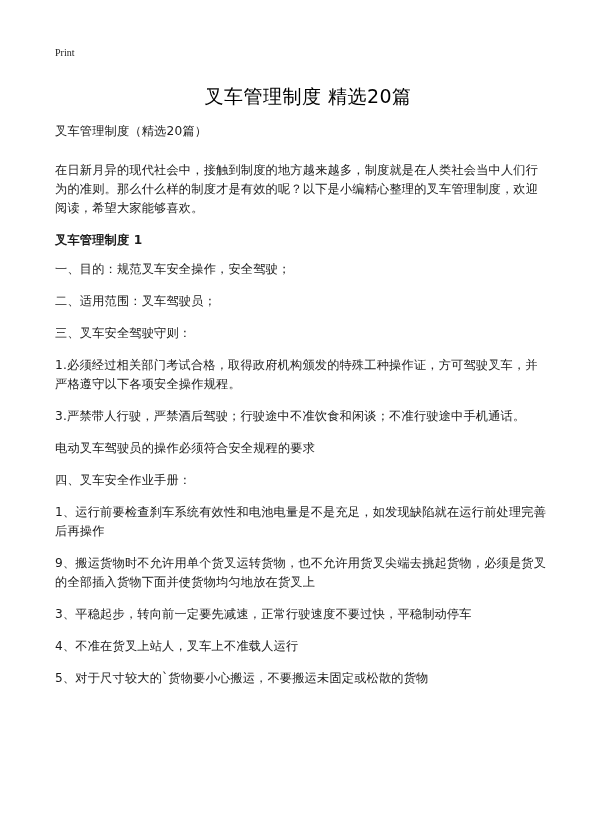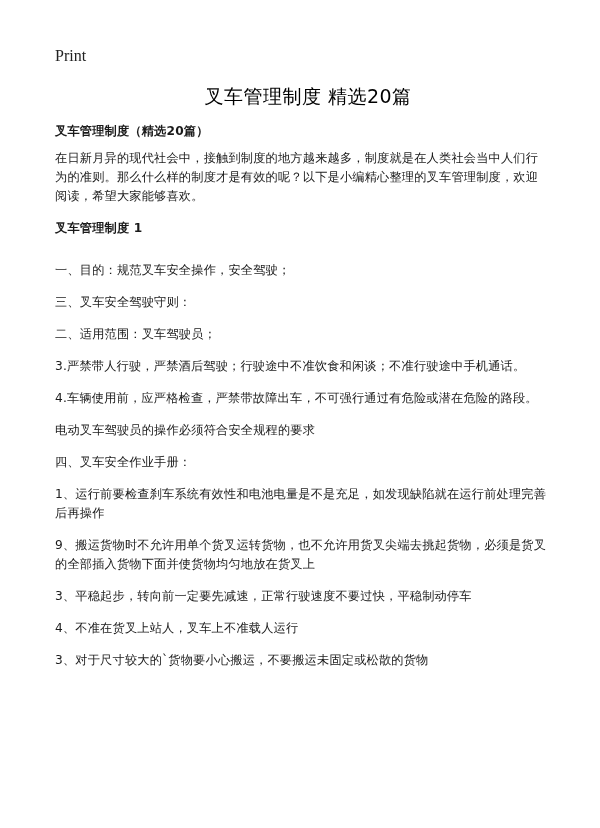--- a/index.html
+++ b/index.html
@@ -4,51 +4,51 @@
 <style>
   html, body { margin: 0; padding: 0; background: #ffffff; }
   body {
     width: 600px; height: 828px; overflow: hidden; position: relative;
     font-family: "DejaVu Sans", "Liberation Sans", sans-serif;
     color: #111;
   }
   .print {
     position: absolute; left: 55px; top: 47px;
     font-family: "Liberation Serif", "DejaVu Serif", serif;
-    font-size: 16px; color: #222;
+    font-size: 10px; color: #222;
   }
   .title {
     position: absolute; left: 8px; width: 600px; top: 84px;
     text-align: center; font-size: 19px; letter-spacing: 0.5px; color: #000;
   }
   .content { position: absolute; left: 55px; width: 495px; top: 122px; }
   .p {
     font-size: 12.2px; line-height: 19px; margin: 0 0 13px 0; color: #1a1a1a;
     letter-spacing: 0.2px;
   }
-  .subtitle { margin-bottom: 8px; font-weight: bold; }
+  .subtitle { margin-bottom: 20px; }
   .intro { }
-  .h { font-weight: bold; margin-bottom: 23px; }
+  .h { font-weight: bold; margin-bottom: 10px; }
 </style>
 </head>
 <body>
 
 <div class="print">Print</div>
 
 <div class="title">叉车管理制度 精选20篇</div>
 
 <div class="content">
   <p class="p subtitle">叉车管理制度（精选20篇）</p>
   <p class="p intro">在日新月异的现代社会中，接触到制度的地方越来越多，制度就是在人类社会当中人们行为的准则。那么什么样的制度才是有效的呢？以下是小编精心整理的叉车管理制度，欢迎阅读，希望大家能够喜欢。</p>
   <p class="p h">叉车管理制度 1</p>
   <p class="p">一、目的：规范叉车安全操作，安全驾驶；</p>
+  <p class="p">二、适用范围：叉车驾驶员；</p>
   <p class="p">三、叉车安全驾驶守则：</p>
-  <p class="p">二、适用范围：叉车驾驶员；</p>
+  <p class="p">1.必须经过相关部门考试合格，取得政府机构颁发的特殊工种操作证，方可驾驶叉车，并严格遵守以下各项安全操作规程。</p>
   <p class="p">3.严禁带人行驶，严禁酒后驾驶；行驶途中不准饮食和闲谈；不准行驶途中手机通话。</p>
-  <p class="p">4.车辆使用前，应严格检查，严禁带故障出车，不可强行通过有危险或潜在危险的路段。</p>
   <p class="p">电动叉车驾驶员的操作必须符合安全规程的要求</p>
   <p class="p">四、叉车安全作业手册：</p>
   <p class="p">1、运行前要检查刹车系统有效性和电池电量是不是充足，如发现缺陷就在运行前处理完善后再操作</p>
   <p class="p">9、搬运货物时不允许用单个货叉运转货物，也不允许用货叉尖端去挑起货物，必须是货叉的全部插入货物下面并使货物均匀地放在货叉上</p>
   <p class="p">3、平稳起步，转向前一定要先减速，正常行驶速度不要过快，平稳制动停车</p>
   <p class="p">4、不准在货叉上站人，叉车上不准载人运行</p>
-  <p class="p">3、对于尺寸较大的`货物要小心搬运，不要搬运未固定或松散的货物</p>
+  <p class="p">5、对于尺寸较大的`货物要小心搬运，不要搬运未固定或松散的货物</p>
 </div>
 
 </body></html>

